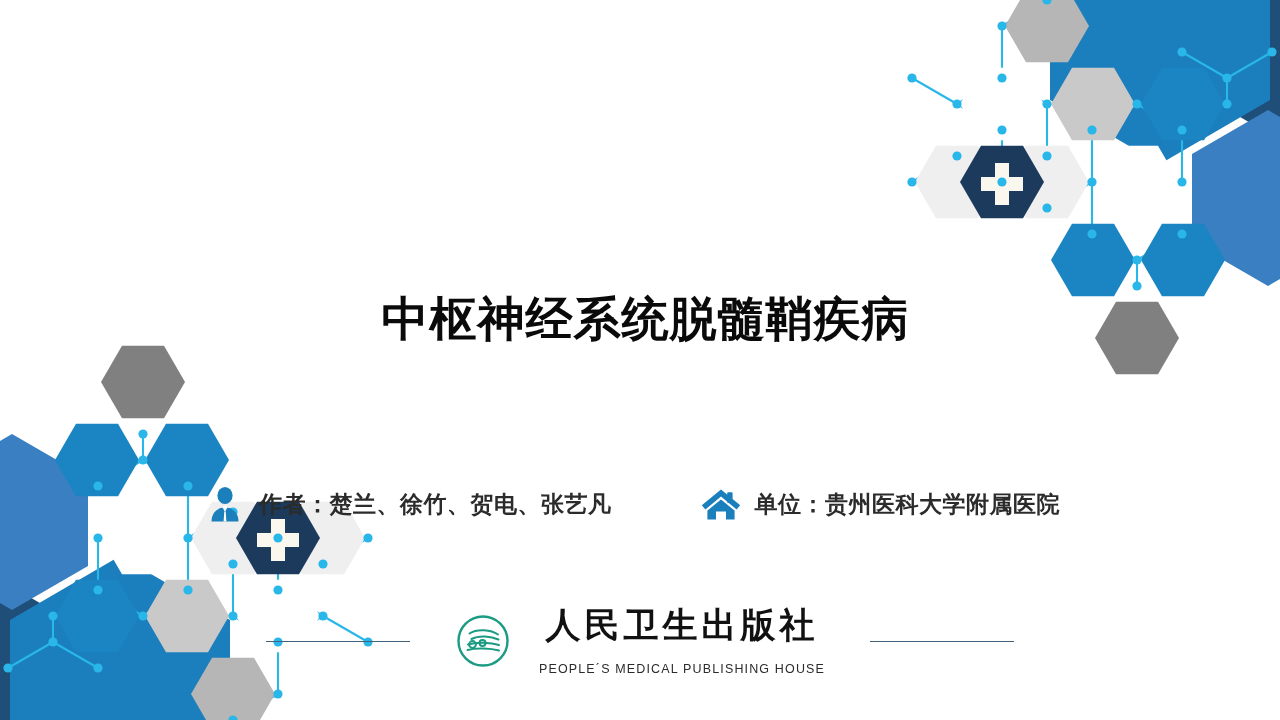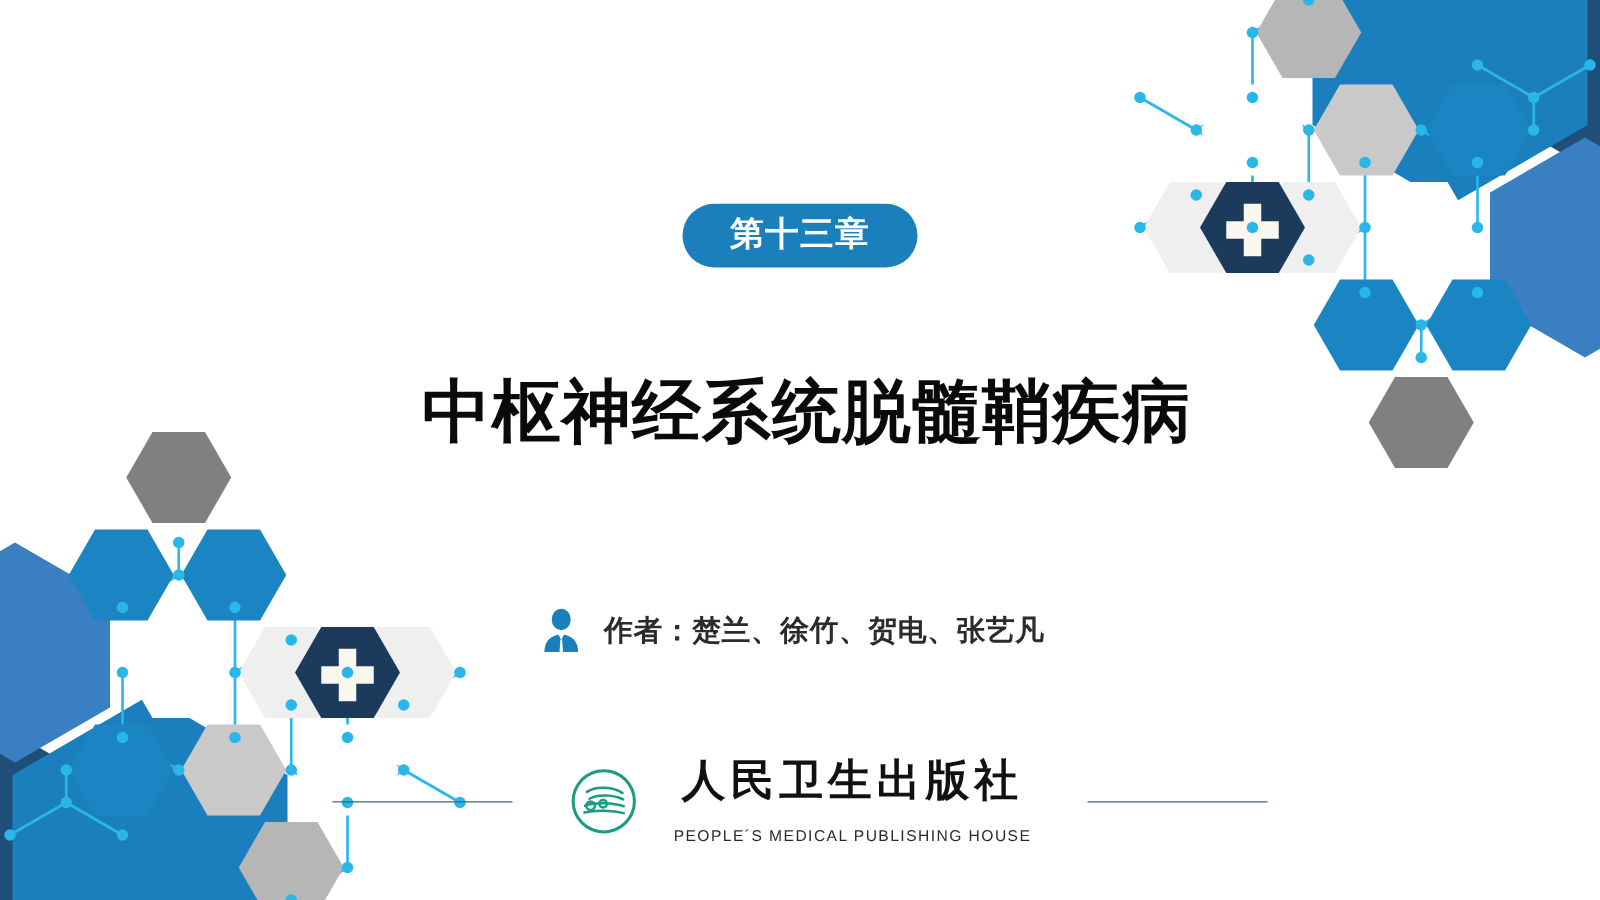--- a/index.html
+++ b/index.html
@@ -49,21 +49,21 @@
   }
 
   
   .main-title {
     position: absolute;
     left: 0;
     right: 0;
     top: 262px;
     text-align: center;
     color: #0a0a0a;
-    font-size: 55px;
+    font-size: 47px;
     font-weight: bold;
     letter-spacing: 1px;
     line-height: 1.12;
     white-space: nowrap;
     margin-left: 11px;
   }
 
   
   .meta-row {
     position: absolute;
@@ -305,38 +305,48 @@
         <circle cx="912" cy="182" r="4.6"></circle>
         <circle cx="1047" cy="0" r="4.6"></circle>
         <circle cx="1182" cy="52" r="4.6"></circle>
         <circle cx="1227" cy="78" r="4.6"></circle>
         <circle cx="1272" cy="52" r="4.6"></circle>
         <circle cx="1227" cy="104" r="4.6"></circle>
       </g>
     </g>
   </svg>
 
-  <div class="chapter-badge">第十三章</div>
 
   <h1 class="main-title">中枢神经系统脱髓鞘疾病</h1>
 
   <div class="meta-row">
 
     <div class="meta-item">
       <span class="meta-icon">
         <svg viewBox="0 0 42 42" xmlns="http://www.w3.org/2000/svg">
           <ellipse cx="21" cy="12.5" rx="7.6" ry="8.6" fill="#1b7fbc"></ellipse>
           <path d="M7.5,38.5 C7.5,29.8 13.2,24.6 21,24.6 C28.8,24.6 34.5,29.8 34.5,38.5 Z" fill="#1b7fbc"></path>
           <path d="M18.4,23.9 L21,29.0 L23.6,23.9 L21.9,22.7 L20.1,22.7 Z" fill="#ffffff"></path>
           <path d="M20.3,28.6 h1.4 l0.7,9.9 h-2.8 Z" fill="#ffffff"></path>
         </svg>
       </span>
       <span class="meta-text">作者：楚兰、徐竹、贺电、张艺凡</span>
     </div>
 
+    <div class="meta-item">
+      <span class="meta-icon">
+        <svg viewBox="0 0 42 42" xmlns="http://www.w3.org/2000/svg">
+          <rect x="27.2" y="9.2" width="5.4" height="10.5" rx="0.8" fill="#1b7fbc"></rect>
+          <path d="M21,6.4 L40.2,22.2 L36.6,26.4 L21,13.6 L5.4,26.4 L1.8,22.2 Z" fill="#1b7fbc"></path>
+          <path d="M21,16.4 L34.6,27.6 L34.6,36.4 L26.0,36.4 L26.0,28.4 L16.0,28.4
+                   L16.0,36.4 L7.4,36.4 L7.4,27.6 Z" fill="#1b7fbc"></path>
+        </svg>
+      </span>
+      <span class="meta-text">单位：贵州医科大学附属医院</span>
+    </div>
   </div>
 
   <div class="footer">
     <span class="rule rule-left"></span>
 
     <div class="publisher">
       <span class="publisher-mark">
         <svg viewBox="0 0 56 56" xmlns="http://www.w3.org/2000/svg">
           <circle cx="28" cy="28" r="24.5" fill="none" stroke="#1a9b82" stroke-width="2.4"></circle>
           <g fill="none" stroke="#1a9b82" stroke-width="2" stroke-linecap="round">

